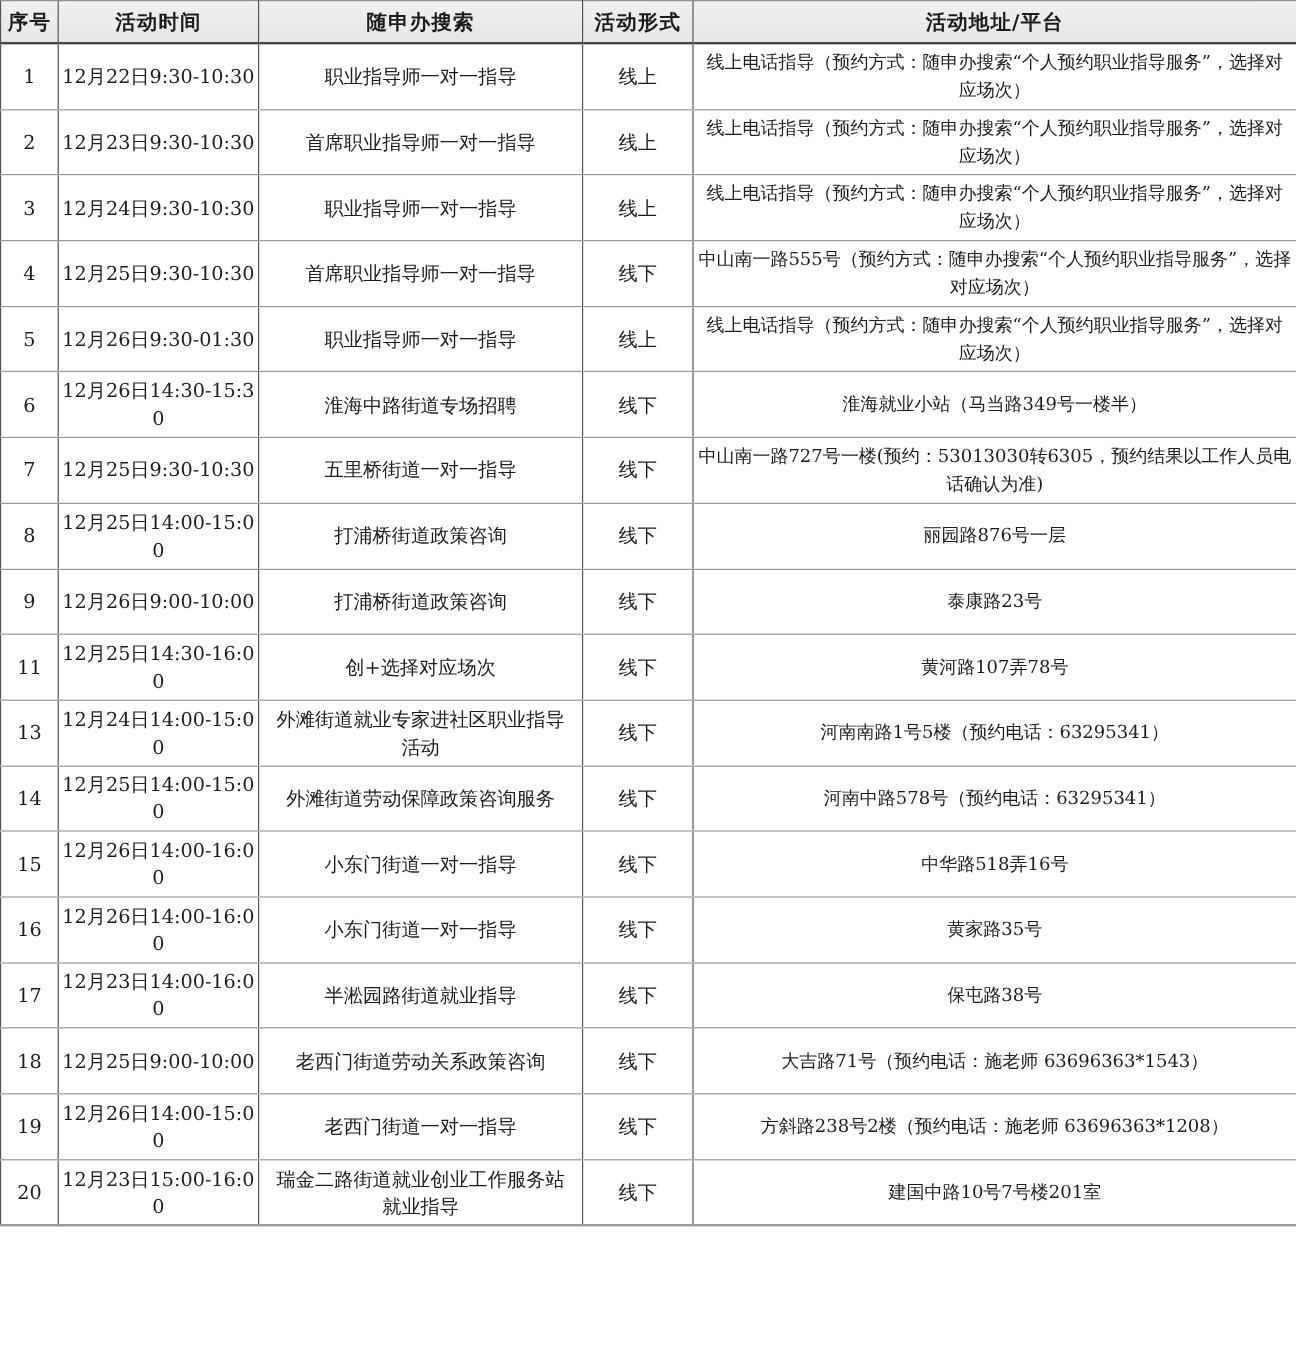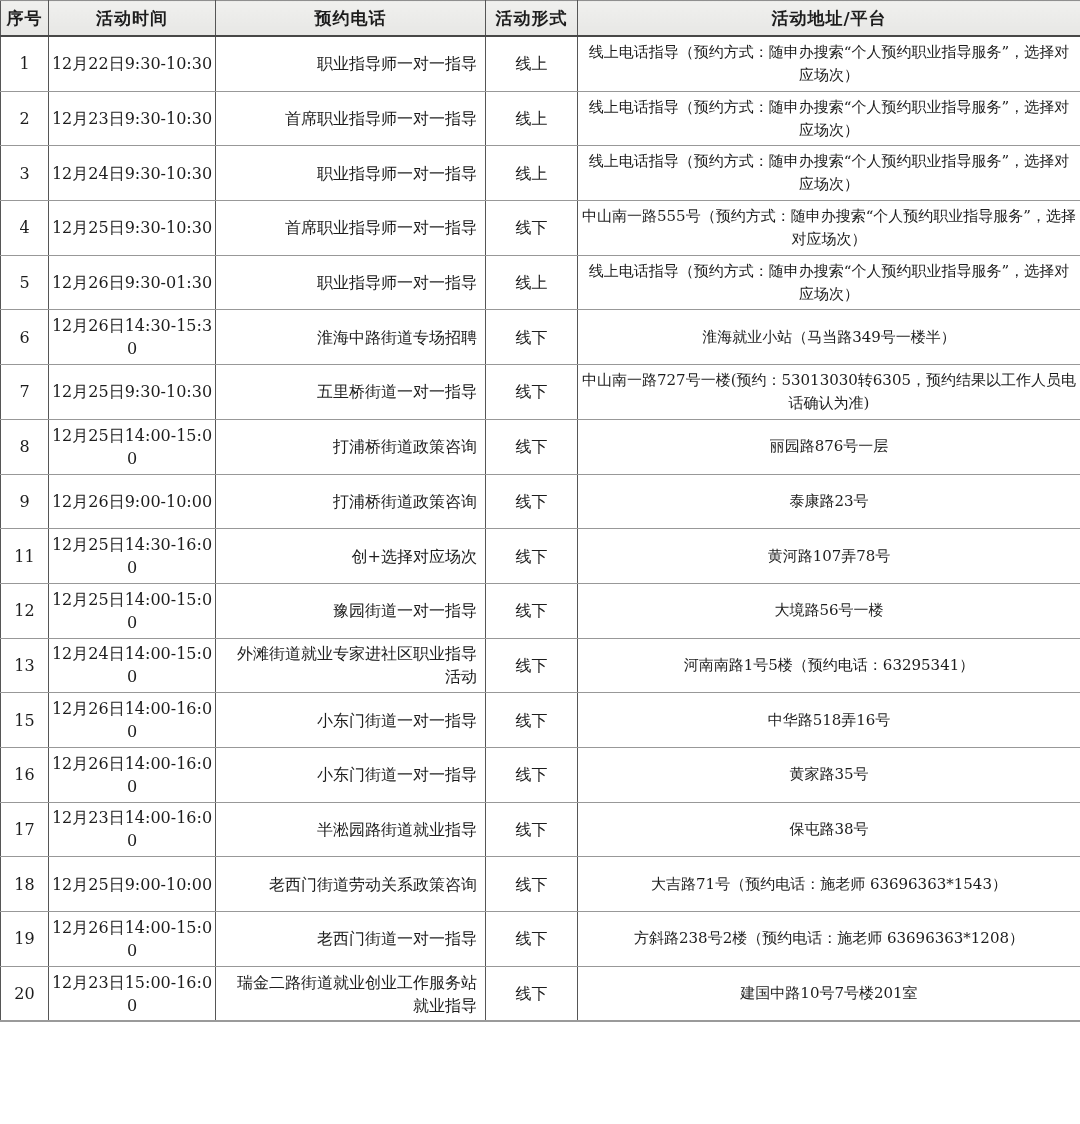--- a/index.html
+++ b/index.html
@@ -47,40 +47,40 @@
     vertical-align: middle;
     border-bottom: 1px solid #989898;
     border-left: 1px solid #565656;
     padding: 1px 6px;
     line-height: 23px;
     word-break: break-all;
   }
   th:first-child, td:first-child { border-left: none; }
   td.col-no   { font-size: 16px; }
   td.col-time { font-size: 16px; letter-spacing: 0; padding: 1px 2px; }
-  td.col-topic{ padding: 1px 8px; text-align: right; }
+  td.col-topic{ padding: 1px 8px; }
   td.col-form { font-size: 16px; }
   td.col-address { font-size: 15px; padding: 1px 4px; }
 </style>
 </head>
 <body>
 
 <table class="activities">
   <colgroup>
     <col class="col-no">
     <col class="col-time">
     <col class="col-topic">
     <col class="col-form">
     <col class="col-address">
   </colgroup>
   <thead>
     <tr>
         <th class="col-no">序号</th>
         <th class="col-time">活动时间</th>
-        <th class="col-topic">预约电话</th>
+        <th class="col-topic">随申办搜索</th>
         <th class="col-form">活动形式</th>
         <th class="col-address">活动地址/平台</th>
       </tr>
   </thead>
   <tbody>
       <tr>
         <td class="col-no">1</td>
         <td class="col-time">12月22日9:30-10:30</td>
         <td class="col-topic">职业指导师一对一指导</td>
         <td class="col-form">线上</td>
@@ -143,32 +143,32 @@
         <td class="col-address">泰康路23号</td>
       </tr>
       <tr>
         <td class="col-no">11</td>
         <td class="col-time">12月25日14:30-16:00</td>
         <td class="col-topic">创+选择对应场次</td>
         <td class="col-form">线下</td>
         <td class="col-address">黄河路107弄78号</td>
       </tr>
       <tr>
-        <td class="col-no">12</td>
-        <td class="col-time">12月25日14:00-15:00</td>
-        <td class="col-topic">豫园街道一对一指导</td>
-        <td class="col-form">线下</td>
-        <td class="col-address">大境路56号一楼</td>
-      </tr>
-      <tr>
         <td class="col-no">13</td>
         <td class="col-time">12月24日14:00-15:00</td>
         <td class="col-topic">外滩街道就业专家进社区职业指导活动</td>
         <td class="col-form">线下</td>
         <td class="col-address">河南南路1号5楼（预约电话：63295341）</td>
+      </tr>
+      <tr>
+        <td class="col-no">14</td>
+        <td class="col-time">12月25日14:00-15:00</td>
+        <td class="col-topic">外滩街道劳动保障政策咨询服务</td>
+        <td class="col-form">线下</td>
+        <td class="col-address">河南中路578号（预约电话：63295341）</td>
       </tr>
       <tr>
         <td class="col-no">15</td>
         <td class="col-time">12月26日14:00-16:00</td>
         <td class="col-topic">小东门街道一对一指导</td>
         <td class="col-form">线下</td>
         <td class="col-address">中华路518弄16号</td>
       </tr>
       <tr>
         <td class="col-no">16</td>

